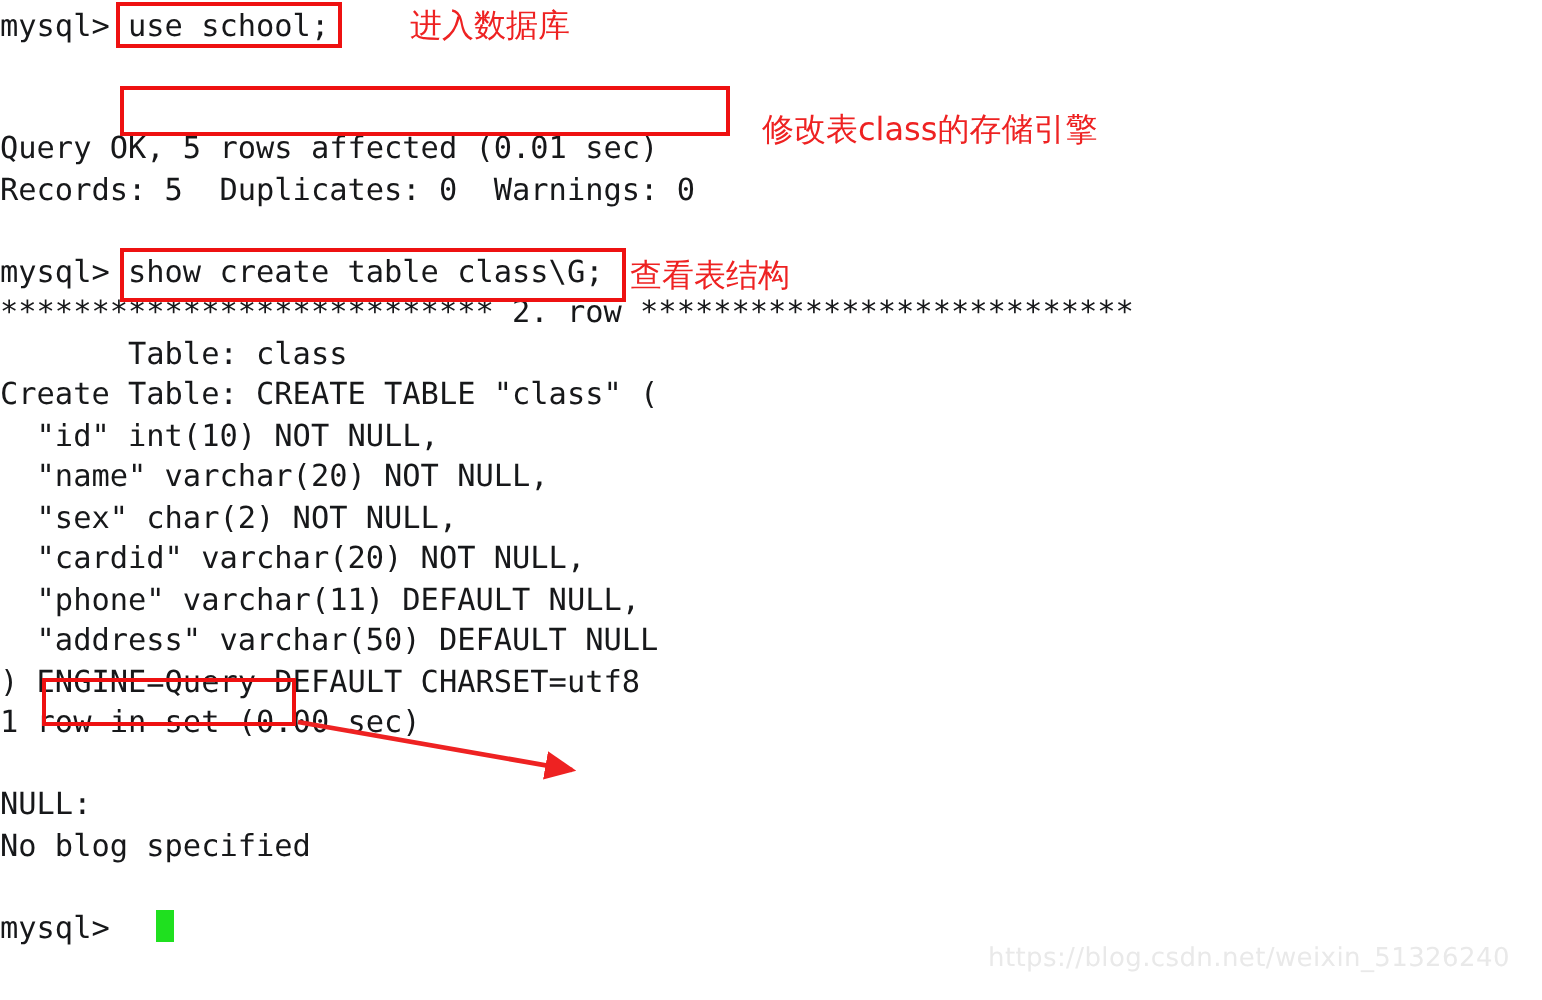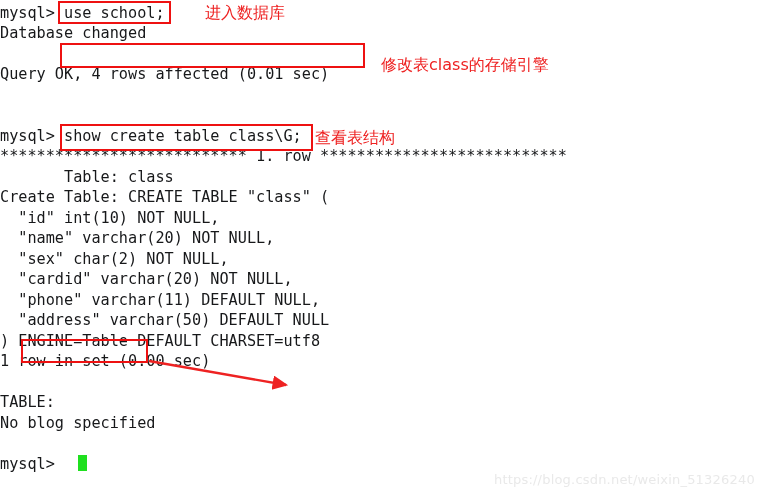--- a/index.html
+++ b/index.html
@@ -71,37 +71,37 @@
     height: 500px;
     pointer-events: none;
   }
 </style>
 </head>
 <body>
 
 <div id="terminal">
 
   <div class="line" style="top:3px">mysql&gt; use school;</div>
-  <div class="line" style="top:23px">Database changed</div>
-  <div class="line" style="top:64px">Query OK, 4 rows affected (0.01 sec)</div>
+  <div class="line" style="top:64px">Query OK, 5 rows affected (0.01 sec)</div>
+  <div class="line" style="top:85px">Records: 5  Duplicates: 0  Warnings: 0</div>
   <div class="line" style="top:105px"></div>
   <div class="line" style="top:126px">mysql&gt; show create table class\G;</div>
-  <div class="line" style="top:146px">*************************** 1. row ***************************</div>
+  <div class="line" style="top:146px">*************************** 2. row ***************************</div>
   <div class="line" style="top:167px">       Table: class</div>
   <div class="line" style="top:187px">Create Table: CREATE TABLE "class" (</div>
   <div class="line" style="top:208px">  "id" int(10) NOT NULL,</div>
   <div class="line" style="top:228px">  "name" varchar(20) NOT NULL,</div>
   <div class="line" style="top:249px">  "sex" char(2) NOT NULL,</div>
   <div class="line" style="top:269px">  "cardid" varchar(20) NOT NULL,</div>
   <div class="line" style="top:290px">  "phone" varchar(11) DEFAULT NULL,</div>
   <div class="line" style="top:310px">  "address" varchar(50) DEFAULT NULL</div>
-  <div class="line" style="top:331px">) ENGINE=Table DEFAULT CHARSET=utf8</div>
+  <div class="line" style="top:331px">) ENGINE=Query DEFAULT CHARSET=utf8</div>
   <div class="line" style="top:351px">1 row in set (0.00 sec)</div>
   <div class="line" style="top:372px"></div>
-  <div class="line" style="top:392px">TABLE:</div>
+  <div class="line" style="top:392px">NULL:</div>
   <div class="line" style="top:413px">No blog specified</div>
   <div class="line" style="top:433px"></div>
   <div class="line" style="top:454px">mysql&gt;</div>
 
   <div class="cursor" style="left:78px; top:455px"></div>
 
   <div class="redbox" style="left:58px;  top:1px;   width:113px; height:23px;"></div>
   <div class="redbox" style="left:60px;  top:43px;  width:305px; height:25px;"></div>
   <div class="redbox" style="left:60px;  top:124px; width:253px; height:27px;"></div>
   <div class="redbox" style="left:21px;  top:339px; width:127px; height:24px;"></div>

